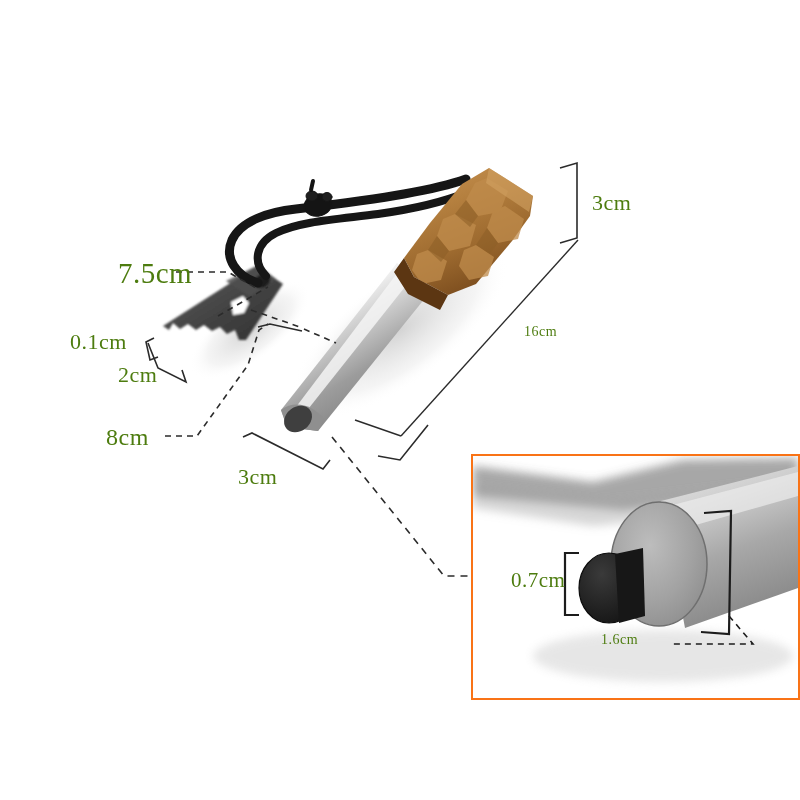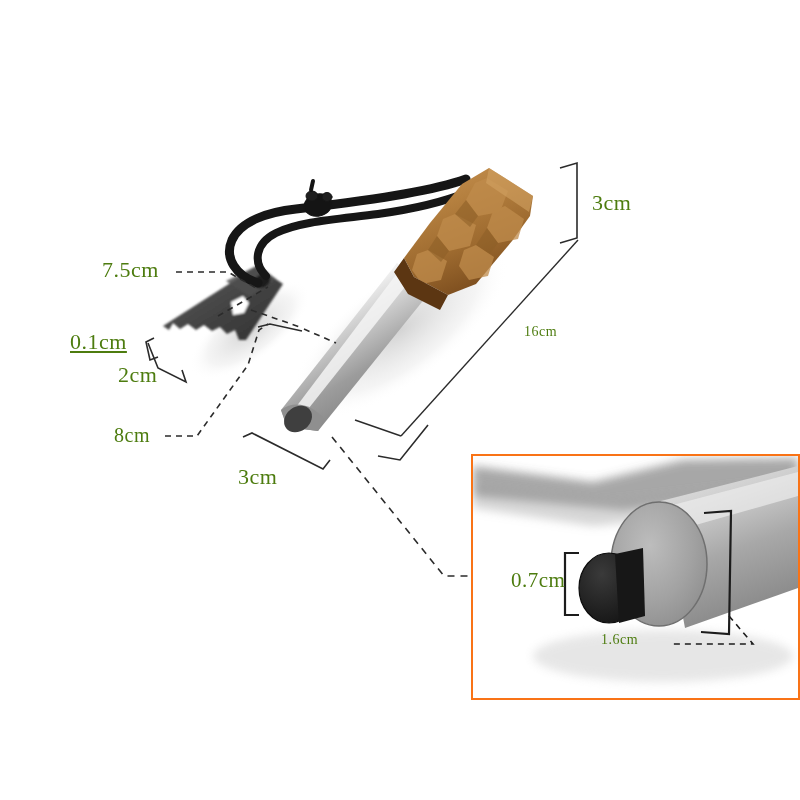--- a/index.html
+++ b/index.html
@@ -183,27 +183,27 @@
         <path d="M 578 240 L 401 436" stroke-width="1.4"></path>
         <path d="M 401 436 L 355 420" stroke-width="1.4"></path>
       </g>
 
       <g>
         <path d="M 332 437 L 444 576 L 472 576" stroke-dasharray="7 6"></path>
       </g>
     </g>
   </svg>
 
-  <div class="dim-label" style="left:102px; top:257px; font-size:22px;">7.5cm</div>
-
-  <div class="dim-label" style="left:70px; top:329px; font-size:22px;text-decoration:underline;">0.1cm</div>
+  <div class="dim-label" style="left:118px; top:257px; font-size:29px;">7.5cm</div>
+
+  <div class="dim-label" style="left:70px; top:329px; font-size:22px;">0.1cm</div>
 
   <div class="dim-label" style="left:118px; top:362px; font-size:22px;">2cm</div>
 
-  <div class="dim-label" style="left:114px; top:424px; font-size:20px;">8cm</div>
+  <div class="dim-label" style="left:106px; top:424px; font-size:24px;">8cm</div>
 
   <div class="dim-label" style="left:238px; top:464px; font-size:22px;">3cm</div>
 
   <div class="dim-label" style="left:592px; top:190px; font-size:22px;">3cm</div>
 
   <div class="dim-label" style="left:524px; top:324px; font-size:14px;">16cm</div>
 
   <div class="inset-panel">
     <svg viewBox="0 0 325 242" width="325" height="242">
       <defs>

